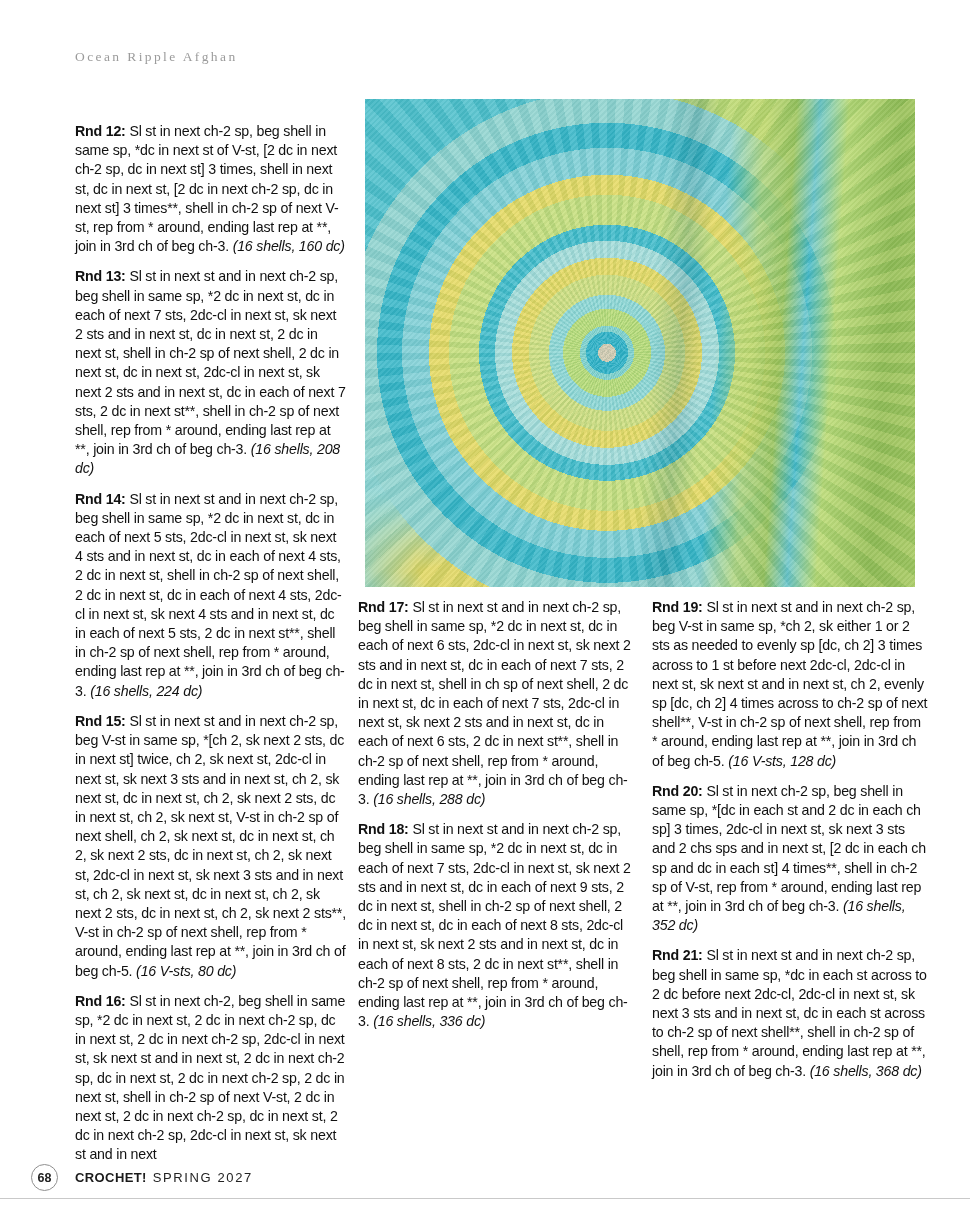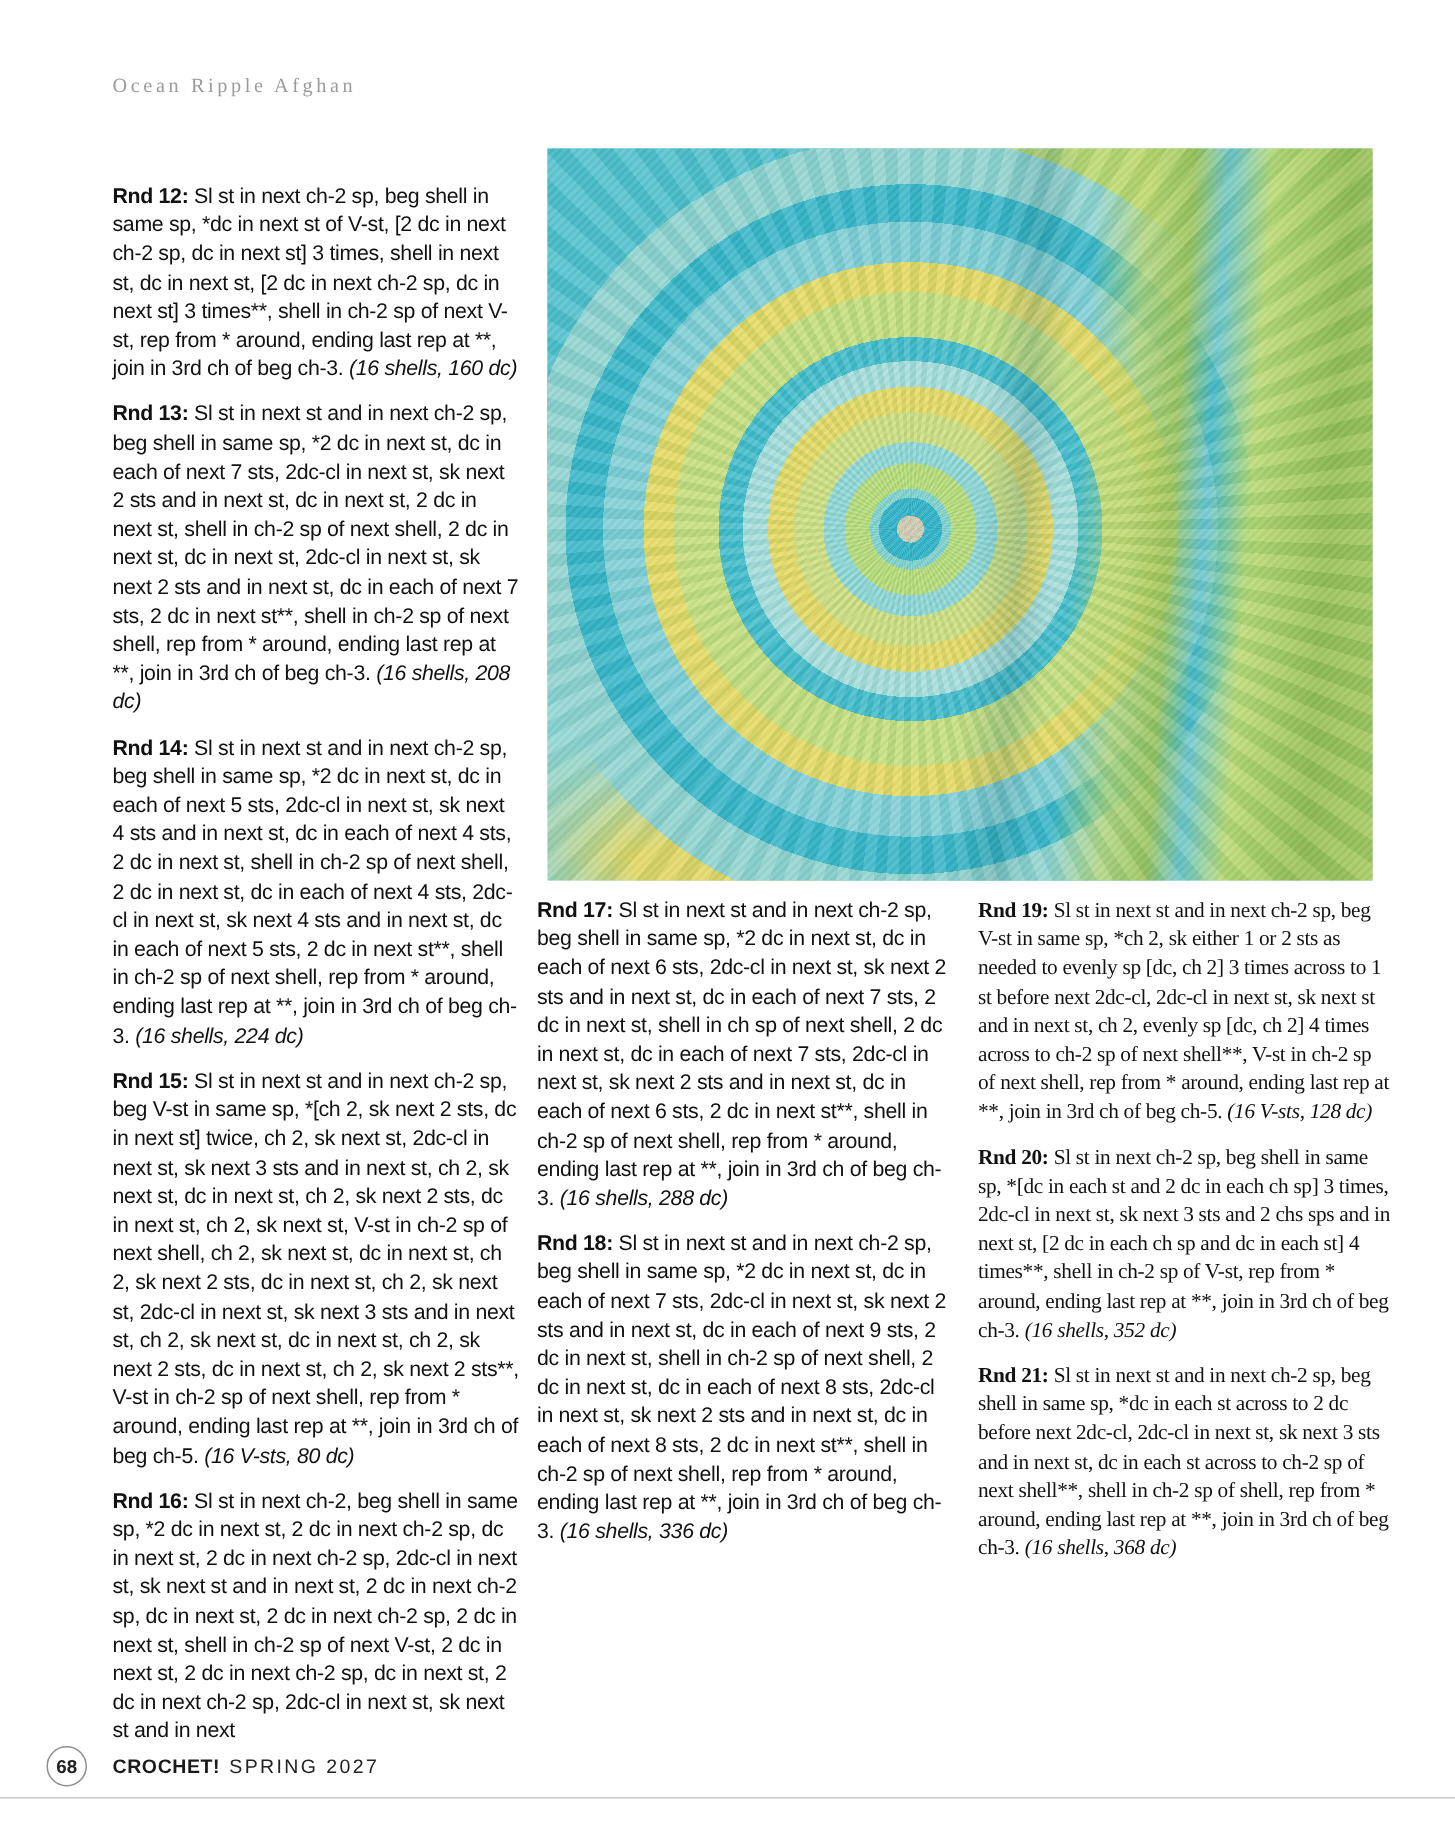--- a/index.html
+++ b/index.html
@@ -13,21 +13,21 @@
     font-family:"Liberation Serif",serif;
     font-size:13.5px;letter-spacing:2.4px;color:#9b9b9b;
   }
   .col{
     position:absolute;
     font-size:14.2px;line-height:19.2px;letter-spacing:-0.2px;
     text-align:left;color:#111;
   }
   .col-left{left:75px;top:97px;width:272px;margin-top:25px;}
   .col-mid{left:358px;top:598px;width:278px;}
-  .col-right{left:652px;top:598px;width:276px;font-family:Liberation Serif, serif;}
+  .col-right{left:652px;top:598px;width:276px;}
   .round{margin:0 0 11px 0;}
   .round b{font-weight:bold;}
   .round i{font-style:italic;}
   .photo{
     position:absolute;left:365px;top:99px;width:550px;height:488px;
     background:
       repeating-conic-gradient(from 10deg at 44% 52%, rgba(255,255,255,0.10) 0deg 2deg, rgba(20,110,120,0.07) 2deg 4deg),
       repeating-linear-gradient(135deg, rgba(255,255,255,0.07) 0 2px, rgba(0,40,40,0.04) 2px 4px),
       linear-gradient(94deg, rgba(0,0,0,0) 52%, rgba(10,90,100,0.20) 57%, rgba(0,0,0,0) 61%),
       linear-gradient(94deg, rgba(0,0,0,0) 63%, rgba(190,215,100,0.75) 69%, rgba(156,196,84,0.95) 74%, rgba(80,190,205,0.55) 78%, rgba(190,220,105,0.92) 83%, rgba(150,190,75,0.96) 92%, rgba(165,200,85,0.96) 100%),

